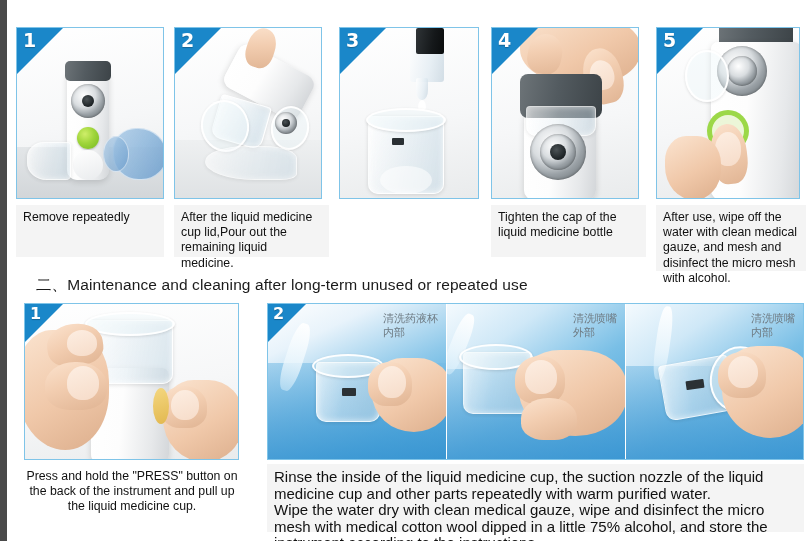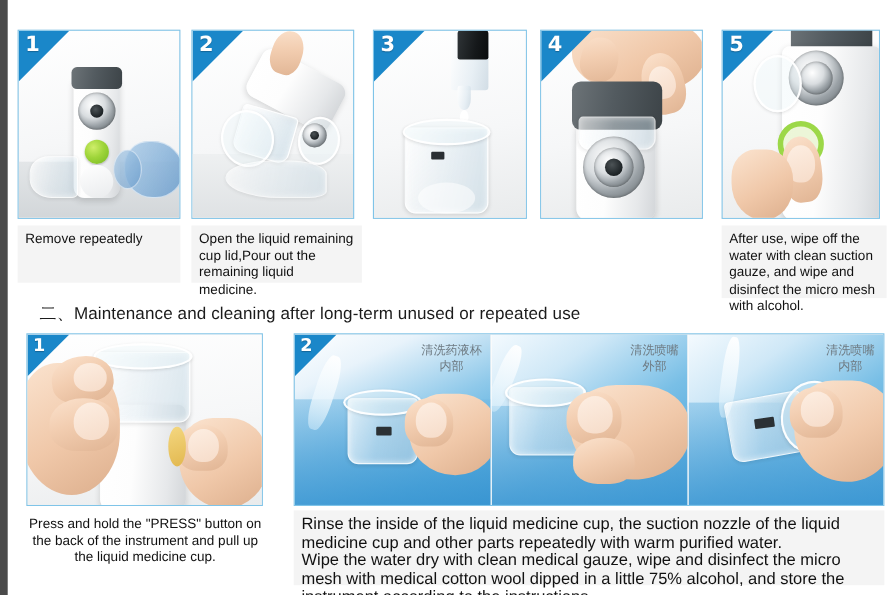--- a/index.html
+++ b/index.html
@@ -156,21 +156,21 @@
     background: linear-gradient(180deg, rgba(255,255,255,.95) 0%, rgba(236,247,253,.8) 60%, rgba(210,236,250,.55) 100%);
     border-radius: 40%;
   }
   .water-pool {
     position:absolute; left:0; right:0; bottom:0;
     background: linear-gradient(180deg, rgba(116,186,228,.55) 0%, rgba(60,150,210,.8) 100%);
   }
   .cn-label {
     position:absolute; z-index:6;
     color: #6e7a82; font-size: 11px; line-height: 14px;
-    text-align: center; white-space: nowrap;
+    text-align: left; white-space: nowrap;
     font-family: "DejaVu Sans", sans-serif;
   }
 </style>
 </head>
 <body>
 
 <div class="page">
 
   <div class="gutter"></div>
 
@@ -214,21 +214,21 @@
 
       <div class="cup" style="left:30px; top:118px; width:92px; height:34px; border-radius:50% 40% 20% 60%; opacity:.7;"></div>
 
       <div class="finger" style="left:72px; top:0px; width:28px; height:40px; transform:rotate(18deg);"></div>
     </div>
     <div class="badge">
       <div class="tri"></div>
       <div class="num">2</div>
     </div>
   </div>
-  <div class="caption" style="left:174px; top:205px; width:155px; height:52px;">Open the liquid remaining cup lid,Pour out the remaining liquid medicine.</div>
+  <div class="caption" style="left:174px; top:205px; width:155px; height:52px;">After the liquid medicine cup lid,Pour out the remaining liquid medicine.</div>
 
   <div class="panel" style="left:339px; top:27px; width:140px; height:172px;">
     <div class="photo">
       <div class="bg-white"></div>
 
       <div class="bottle" style="left:70px; top:2px; width:34px; height:52px;"></div>
       <div class="bottle-cap" style="left:76px; top:0px; width:28px; height:26px;"></div>
       <div class="bottle" style="left:76px; top:50px; width:12px; height:22px; border-radius:2px 2px 45% 45%;"></div>
       <div class="drop" style="left:78px; top:72px; width:8px; height:11px;"></div>
 
@@ -257,20 +257,21 @@
       <div class="cup" style="left:34px; top:78px; width:70px; height:30px; opacity:.8;"></div>
       <div class="lens" style="left:38px; top:96px; width:56px; height:56px;"></div>
       <div class="lens" style="left:48px; top:106px; width:36px; height:36px;"></div>
       <div class="lens-core" style="left:58px; top:116px; width:16px; height:16px;"></div>
     </div>
     <div class="badge">
       <div class="tri"></div>
       <div class="num">4</div>
     </div>
   </div>
+  <div class="caption" style="left:491px; top:205px; width:155px; height:52px;">Tighten the cap of the liquid medicine bottle</div>
 
   <div class="panel" style="left:656px; top:27px; width:144px; height:172px;">
     <div class="photo">
       <div class="bg-white"></div>
 
       <div class="dev-cap" style="left:62px; top:-12px; width:74px; height:34px; border-radius:6px;"></div>
       <div class="dev-body" style="left:54px; top:14px; width:90px; height:158px;"></div>
 
       <div class="lens" style="left:60px; top:18px; width:50px; height:50px;"></div>
       <div class="lens" style="left:70px; top:28px; width:30px; height:30px;"></div>
@@ -280,21 +281,21 @@
 
       <div class="finger" style="left:54px; top:96px; width:36px; height:60px; transform:rotate(-6deg);"></div>
       <div class="nail" style="left:58px; top:104px; width:26px; height:34px;"></div>
       <div class="hand" style="left:8px; top:108px; width:56px; height:64px;"></div>
     </div>
     <div class="badge">
       <div class="tri"></div>
       <div class="num">5</div>
     </div>
   </div>
-  <div class="caption" style="left:656px; top:205px; width:150px; height:66px;">After use, wipe off the water with clean suction gauze, and wipe and disinfect the micro mesh with alcohol.</div>
+  <div class="caption" style="left:656px; top:205px; width:150px; height:66px;">After use, wipe off the water with clean medical gauze, and mesh and disinfect the micro mesh with alcohol.</div>
 
   <div class="section-title" id="sec2-title"><span>二、</span><span>Maintenance and cleaning after long-term unused or repeated use</span></div>
 
   <div class="panel sm" style="left:24px; top:303px; width:215px; height:157px;">
     <div class="photo">
       <div class="bg-white"></div>
 
       <div class="dev-body" style="left:66px; top:64px; width:78px; height:96px;"></div>
       <div class="cup" style="left:62px; top:16px; width:86px; height:64px;"></div>
       <div class="cup-rim" style="left:60px; top:8px; width:90px; height:24px;"></div>

